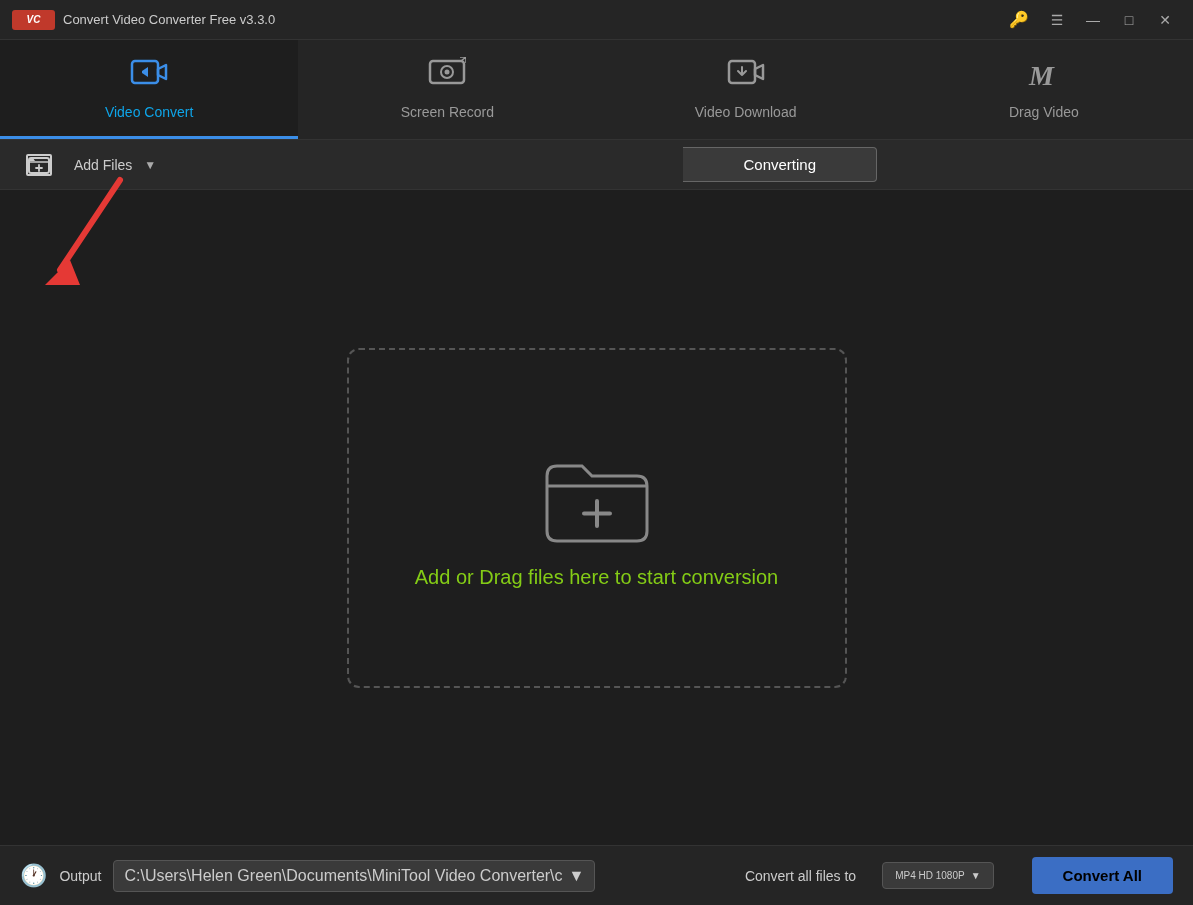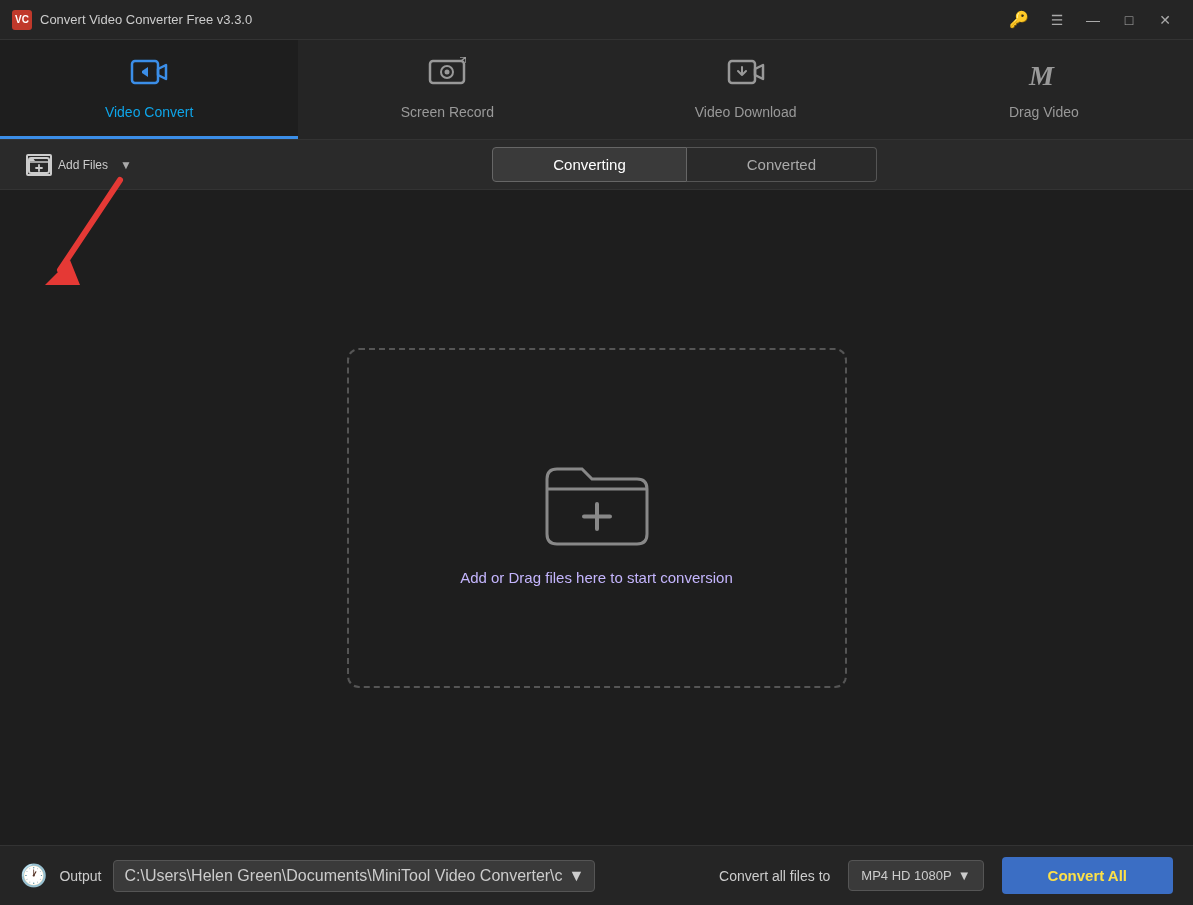--- a/index.html
+++ b/index.html
@@ -22,30 +22,31 @@
       height: 40px;
       padding: 0 12px;
       border-bottom: 1px solid #333;
     }
     #title-bar-left {
       display: flex;
       align-items: center;
       gap: 8px;
     }
     #app-logo {
-      width: 20px;
+      width: 43px;
       height: 20px;
       background: #c0392b;
       border-radius: 3px;
       display: flex;
       align-items: center;
       justify-content: center;
       font-size: 10px;
       font-weight: bold;
       color: white;
+      font-style: italic;
     }
     #app-title {
       font-size: 13px;
       color: #ccc;
     }
     #title-bar-controls {
       display: flex;
       align-items: center;
       gap: 4px;
     }
@@ -106,26 +107,26 @@
       display: flex;
       align-items: center;
       background: #2a2a2a;
       height: 50px;
       padding: 0 16px;
       border-bottom: 1px solid #333;
     }
     #add-files-btn {
       display: flex;
       align-items: center;
-      gap: 6px;
+      gap: 22px;
       background: transparent;
       border: none;
       cursor: pointer;
       color: #ccc;
-      font-size: 12px;
+      font-size: 14px;
       padding: 6px 10px;
     }
     #add-files-icon {
       font-size: 18px;
       border: 2px solid #ccc;
       width: 26px;
       height: 22px;
       display: flex;
       align-items: center;
       justify-content: center;
@@ -183,22 +184,22 @@
       align-items: center;
       justify-content: center;
       gap: 20px;
       cursor: pointer;
     }
     #folder-icon-svg {
       width: 120px;
       height: 100px;
     }
     #drop-text {
-      color: #c4b5fd;
-      font-size: 15px;
+      color: #84cc16;
+      font-size: 20px;
     }
 
     
     #bottom-bar {
       position: absolute;
       bottom: 0;
       left: 0;
       right: 0;
       height: 60px;
       background: #252525;
@@ -232,48 +233,49 @@
     #output-path-text {
       flex: 1;
       overflow: hidden;
       text-overflow: ellipsis;
       white-space: nowrap;
     }
     #convert-all-label-container {
       margin-left: auto;
       display: flex;
       align-items: center;
-      gap: 18px;
+      gap: 26px;
     }
     #convert-all-files-label {
       font-size: 14px;
       color: #ccc;
     }
     #format-select-btn {
       background: #3a3a3a;
       border: 1px solid #555;
       color: #ccc;
-      font-size: 13px;
+      font-size: 10px;
       padding: 7px 12px;
       border-radius: 4px;
       cursor: pointer;
       display: flex;
       align-items: center;
       gap: 6px;
     }
     #convert-all-btn {
       background: #3b6ec4;
       border: none;
-      color: #fde047;
+      color: #000000;
       font-size: 15px;
       font-weight: 600;
-      padding: 10px 46px;
+      padding: 10px 31px;
       border-radius: 4px;
       cursor: pointer;
       min-width: 130px;
+      margin-left: 12px;
     }
 
     
     #arrow-annotation {
       position: absolute;
       top: 170px;
       left: 30px;
       pointer-events: none;
     }
     .red-arrow {
@@ -355,21 +357,20 @@
         <path d="M1 3 L5 3 L7 6 L1 6 Z" fill="#ccc"></path>
         <path d="M11 10 L11 16 M8 13 L14 13" stroke="#ccc" stroke-width="1.8" stroke-linecap="round"></path>
       </svg>
     </span>
     <span>Add Files</span>
   </button>
   <span id="dropdown-arrow">▼</span>
 
   <div id="convert-tabs">
     <div class="convert-tab active">Converting</div>
-    <div class="convert-tab">Converted</div>
   </div>
 </div>
 
 <div id="main-content">
   <div id="drop-zone">
     <svg id="folder-icon-svg" viewBox="0 0 120 100" fill="none" xmlns="http://www.w3.org/2000/svg">
 
       <path d="M10 30 Q10 20 20 20 L45 20 L55 30 L100 30 Q110 30 110 40 L110 85 Q110 95 100 95 L20 95 Q10 95 10 85 Z" stroke="#888" stroke-width="3" fill="none"></path>
 
       <path d="M10 40 L110 40" stroke="#888" stroke-width="3"></path>

